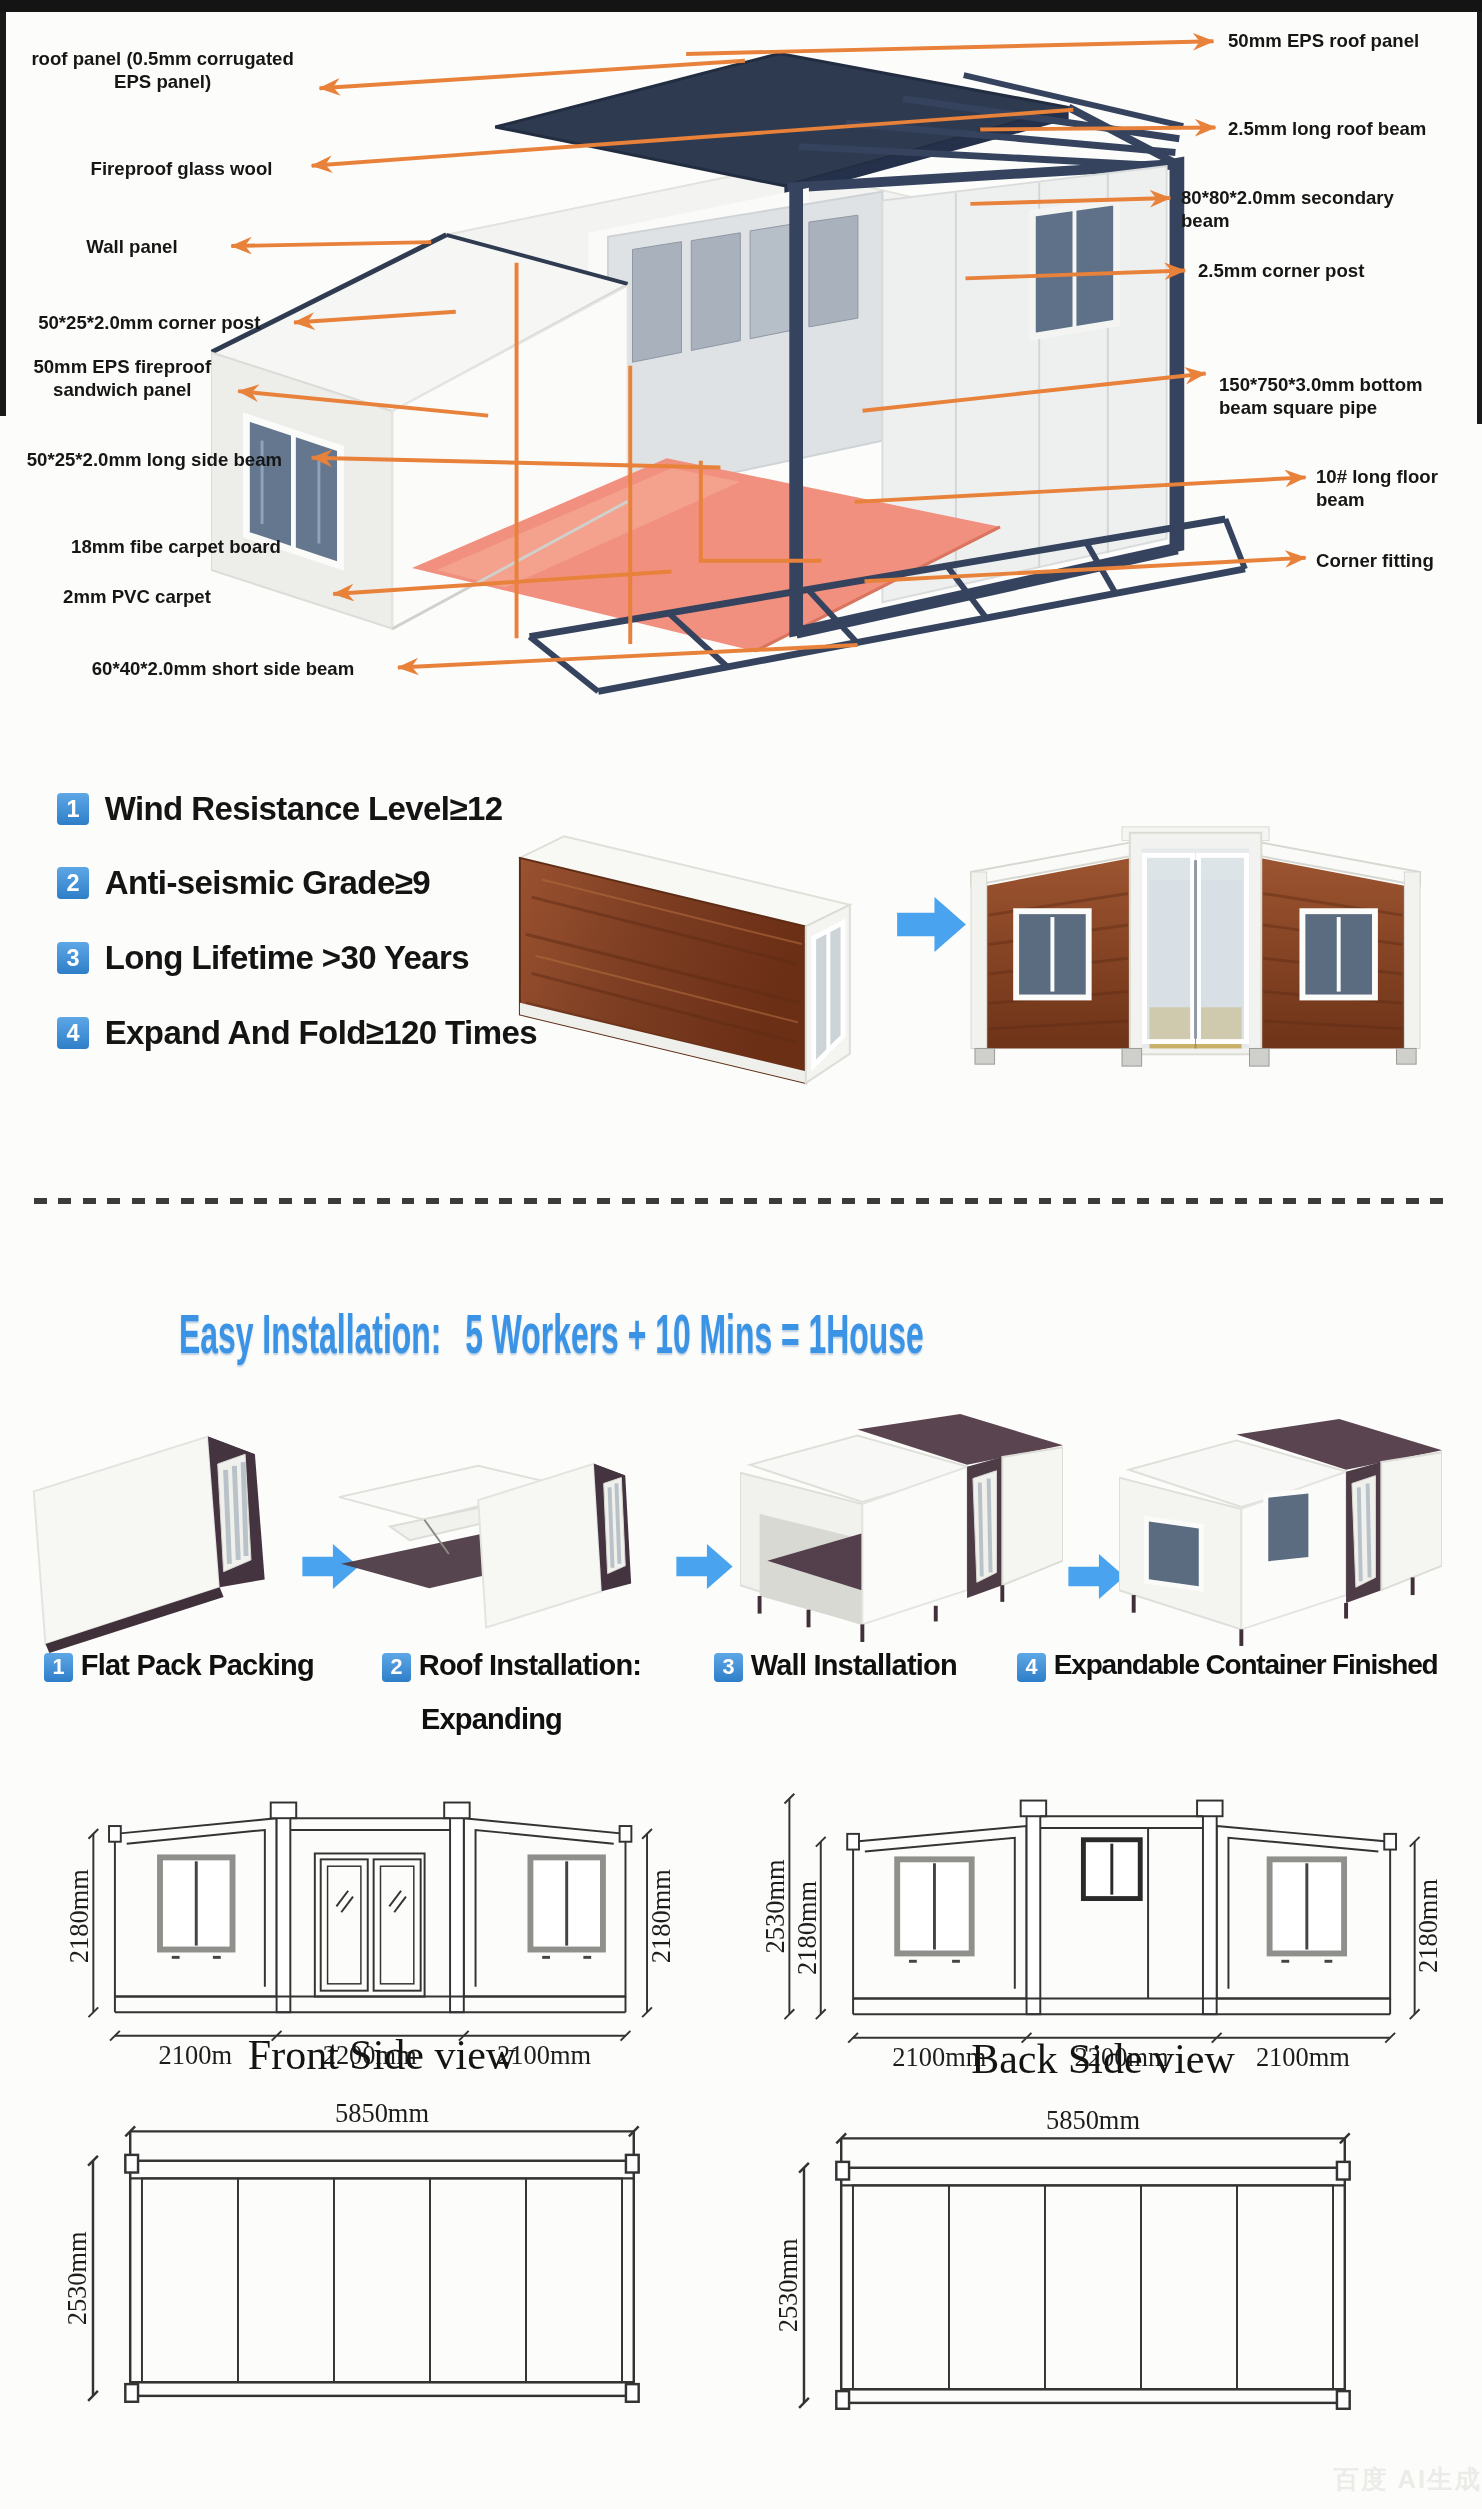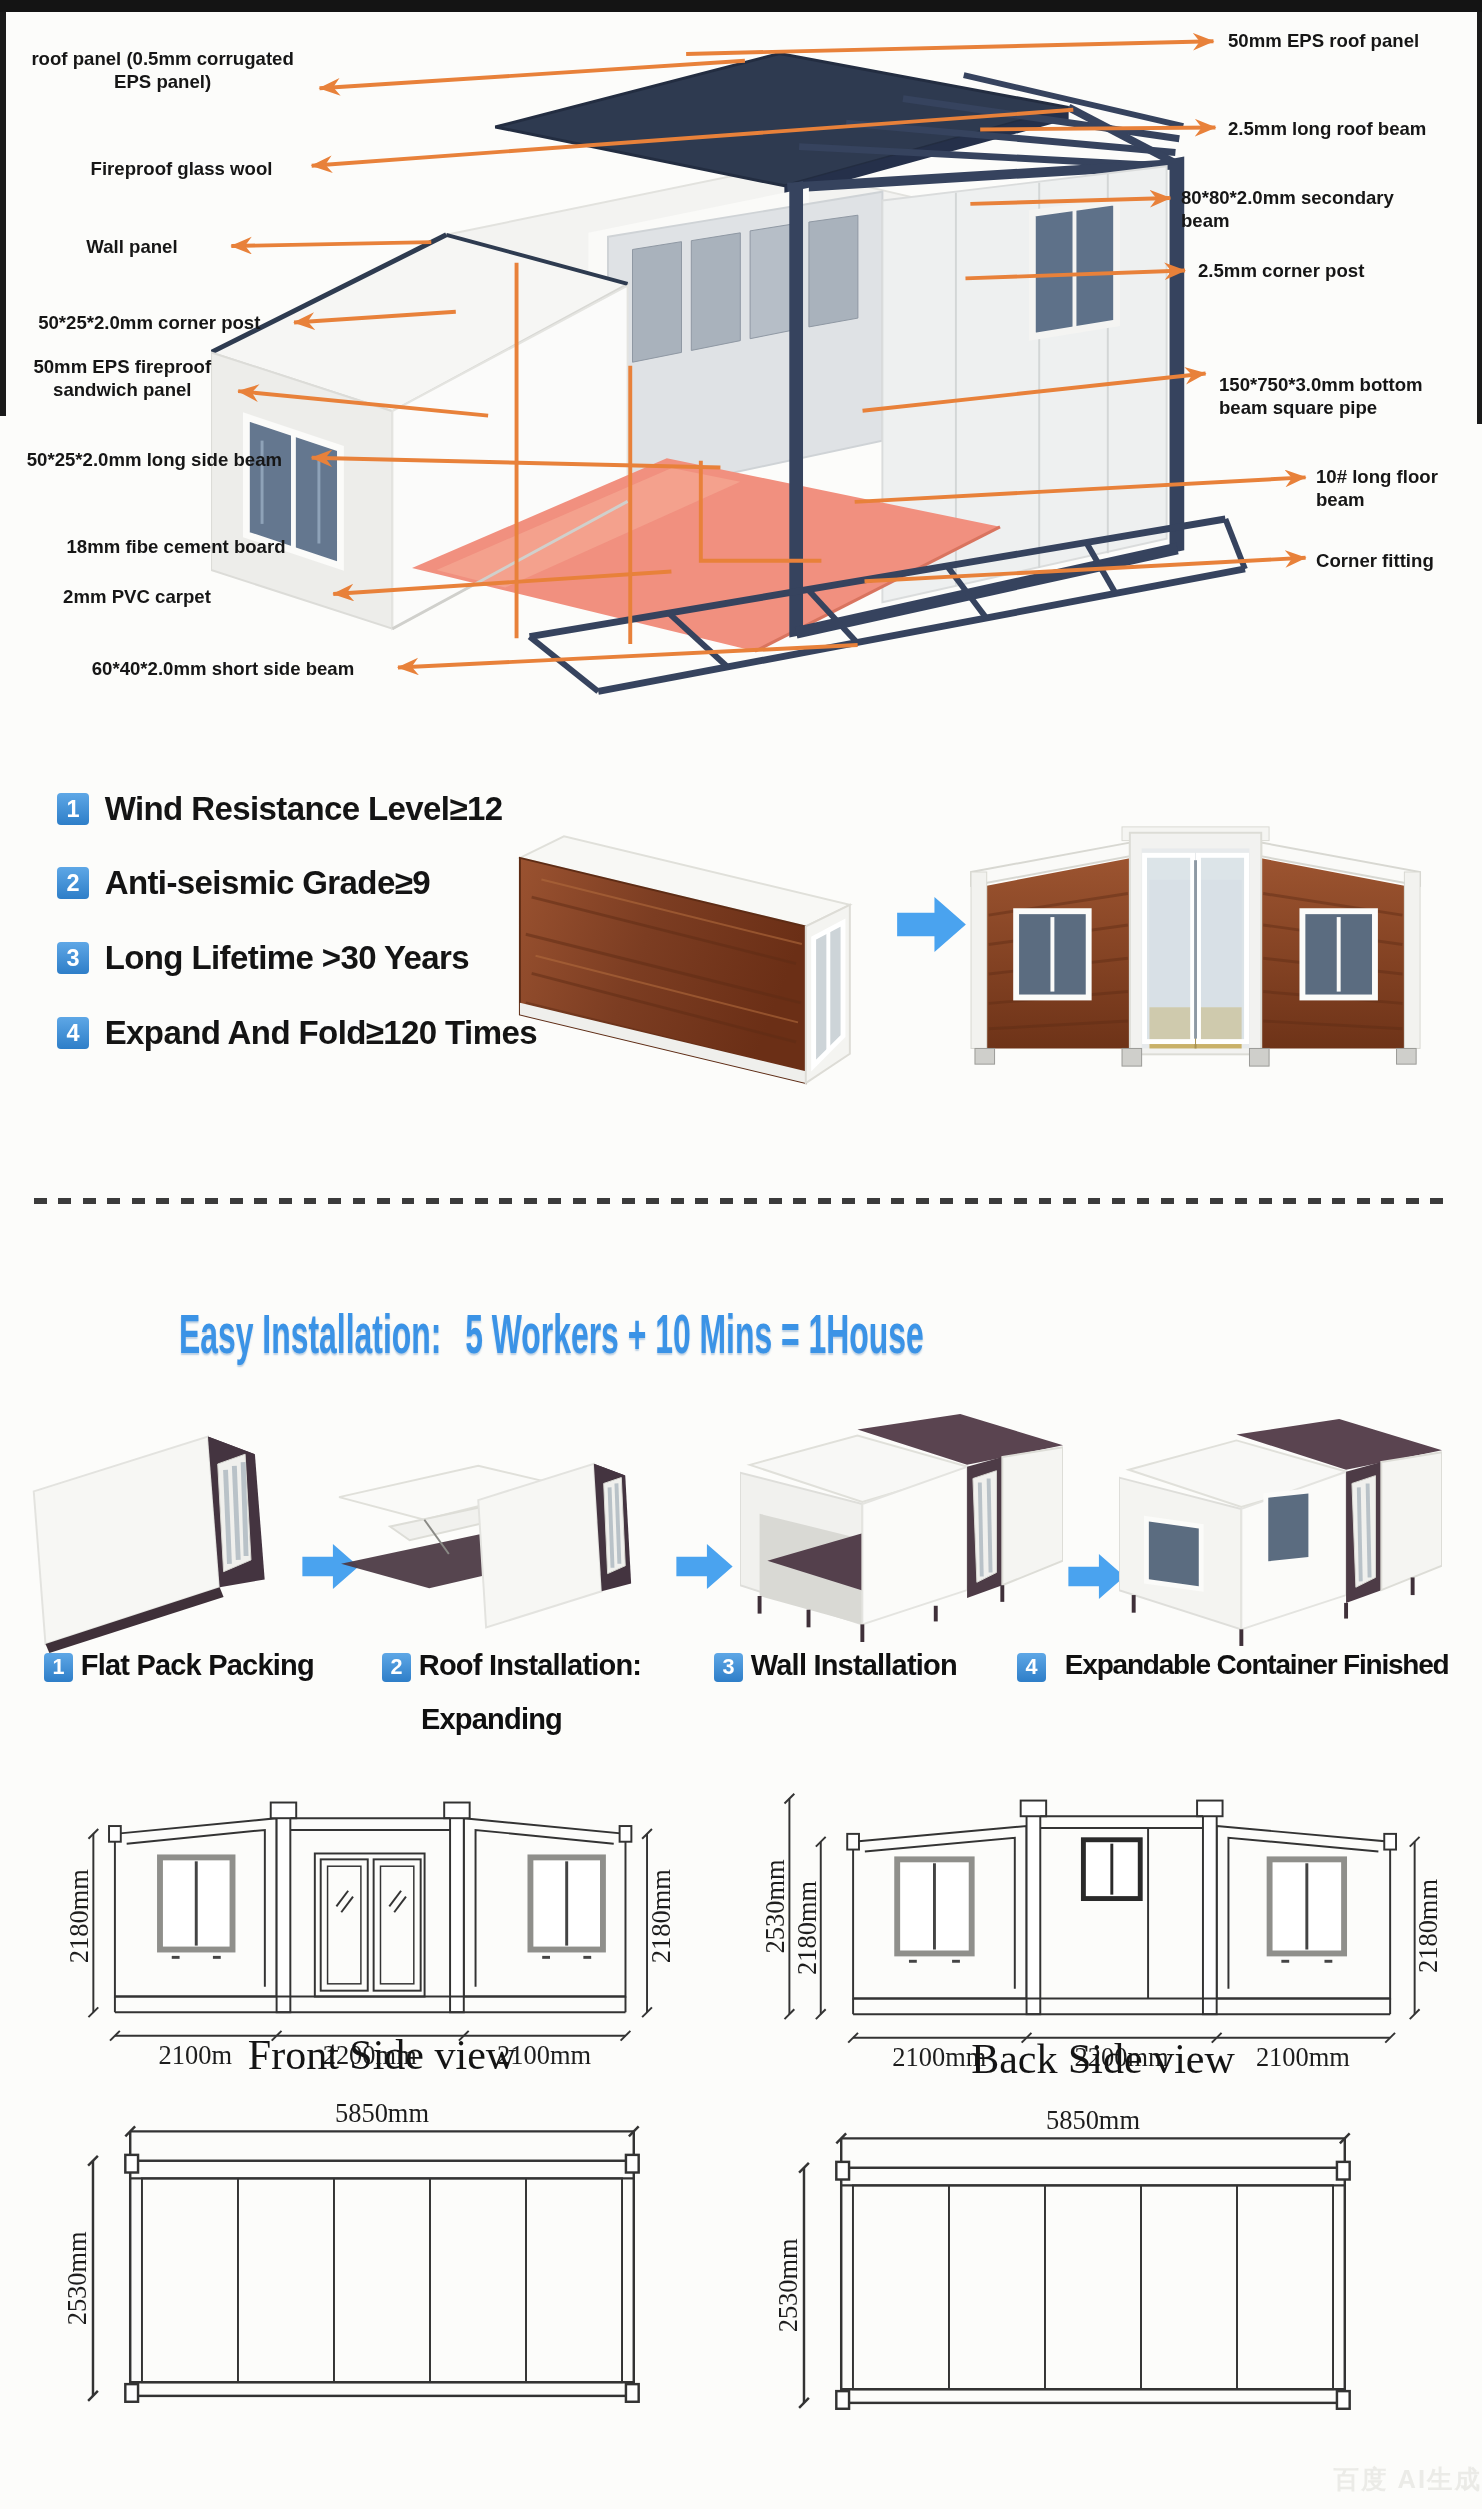--- a/index.html
+++ b/index.html
@@ -22,21 +22,21 @@
            background:repeating-linear-gradient(90deg,#3b3b3b 0 12.7px,transparent 12.7px 24.5px);}
   
   .heading{position:absolute;left:179px;top:1302px;display:flex;gap:41px;white-space:nowrap;
            font:700 55px "Liberation Sans",sans-serif;color:#3b93e6;
            transform:scaleX(0.58);transform-origin:left top;
            text-shadow:0 2px 2px rgba(40,105,175,0.30);}
   
   .cap{position:absolute;display:flex;align-items:flex-start;gap:7.8px;}
   .cap .badge{width:29px;height:29px;font-size:21.6px;margin-top:3.9px;flex:0 0 auto;}
   .cap .ctxt{font:700 29px "Liberation Sans",sans-serif;letter-spacing:-0.8px;color:#101010;white-space:nowrap;}
-  .cap.c4 .ctxt{font-size:28px;letter-spacing:-1.2px;margin-left:11px;}
+  .cap.c4 .ctxt{font-size:28px;letter-spacing:-1.2px;}
   .capline2{position:absolute;font:700 29px "Liberation Sans",sans-serif;letter-spacing:-0.8px;color:#101010;}
   
   .dtitle{position:absolute;font-family:"Liberation Serif",serif;color:#141414;text-align:center;}
   
   .wm{position:absolute;left:1296px;top:2462px;width:186px;font:700 25.5px "Liberation Sans",sans-serif;
       color:#ebebe7;letter-spacing:2px;text-align:right;}
   svg{display:block;}
   svg text.dim{font-family:"Liberation Serif",serif;font-size:27px;fill:#1d1d1d;}
 </style>
 </head>
@@ -145,21 +145,21 @@
       <polyline points="715,470 715,572 838,572"></polyline>
     </g>
   </svg>
 
   <div class="lbl ll" style="left:17.6px;top:47px;width:290px;">roof panel (0.5mm corrugated EPS panel)</div>
   <div class="lbl ll" style="left:59px;top:157px;width:245px;">Fireproof glass wool</div>
   <div class="lbl ll" style="left:39px;top:235px;width:186px;">Wall panel</div>
   <div class="lbl ll" style="left:9.8px;top:311px;width:279px;">50*25*2.0mm corner post</div>
   <div class="lbl ll" style="left:9.8px;top:355px;width:225px;">50mm EPS  fireproof sandwich panel</div>
   <div class="lbl ll" style="left:4.9px;top:448px;width:299px;">50*25*2.0mm long side beam</div>
-  <div class="lbl ll" style="left:39px;top:535px;width:274px;">18mm fibe cement board</div>
+  <div class="lbl ll" style="left:39px;top:535px;width:274px;">18mm fibe carpet board</div>
   <div class="lbl ll" style="left:39px;top:585px;width:196px;text-align:center;">2mm PVC carpet</div>
   <div class="lbl ll" style="left:54px;top:657px;width:338px;">60*40*2.0mm short side beam</div>
 
   <div class="lbl rl" style="left:1228px;top:29px;width:245px;">50mm EPS roof panel</div>
   <div class="lbl rl" style="left:1228px;top:117px;width:245px;">2.5mm long roof beam</div>
   <div class="lbl rl" style="left:1181px;top:186px;width:240px;">80*80*2.0mm secondary beam</div>
   <div class="lbl rl" style="left:1198px;top:259px;width:216px;">2.5mm corner post</div>
   <div class="lbl rl" style="left:1219px;top:362px;width:245px;margin-top:11px;">150*750*3.0mm bottom beam square pipe</div>
   <div class="lbl rl" style="left:1316px;top:465px;width:147px;">10# long floor beam</div>
   <div class="lbl rl" style="left:1316px;top:549px;width:167px;">Corner fitting</div>

